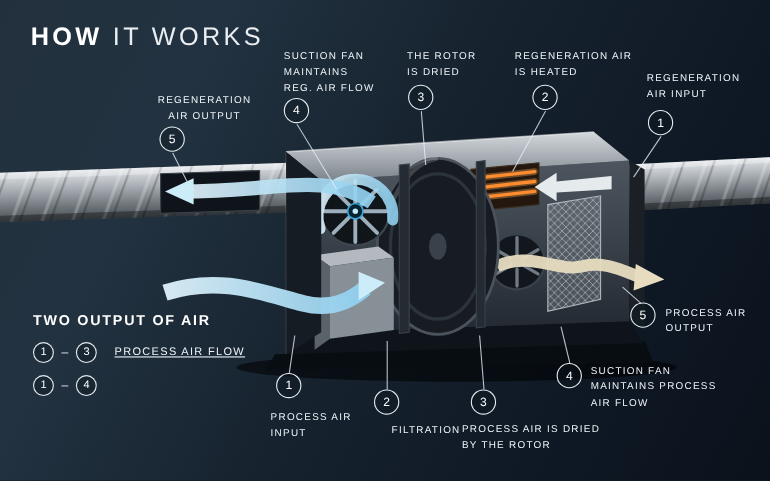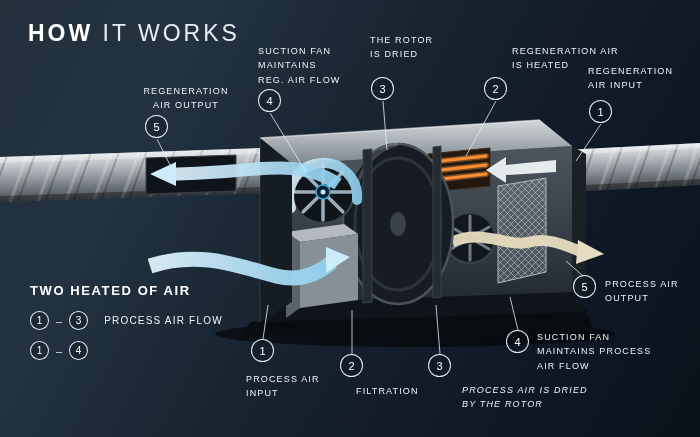--- a/index.html
+++ b/index.html
@@ -22,36 +22,36 @@
     background:rgba(12,22,32,.35);box-sizing:border-box;
   }
   .badge-sm{
     width:19px;height:19px;border-radius:50%;border:1.2px solid rgba(240,248,252,.95);
     color:#fff;font-size:10px;display:flex;align-items:center;justify-content:center;
     background:rgba(12,22,32,.35);box-sizing:border-box;flex:0 0 auto;
   }
   
   #lbl-t5{left:128px;top:84px;width:116px;text-align:center;}  #bdg-t5{left:145px;top:115px;}
   #lbl-t4{left:258px;top:44px;}                                 #bdg-t4{left:258px;top:89px;}
-  #lbl-t3{left:370px;top:33px;}                                 #bdg-t3{left:371px;top:77px;}
-  #lbl-t2{left:512px;top:44px;}                                 #bdg-t2{left:484px;top:77px;}
+  #lbl-t3{left:370px;top:44px;}                                 #bdg-t3{left:371px;top:77px;}
+  #lbl-t2{left:468px;top:44px;}                                 #bdg-t2{left:484px;top:77px;}
   #lbl-t1{left:588px;top:64px;}                                 #bdg-t1{left:589px;top:100px;}
   
   #bdg-b1{left:251px;top:339px;}  #lbl-b1{left:246px;top:372px;}
   #bdg-b2{left:340px;top:354px;}  #lbl-b2{left:356px;top:384px;}
-  #bdg-b3{left:428px;top:354px;}  #lbl-b3{left:462px;top:383px;font-style:italic;}
+  #bdg-b3{left:428px;top:354px;}  #lbl-b3{left:420px;top:383px;}
   #bdg-b4{left:506px;top:330px;}  #lbl-b4{left:537px;top:330px;}
   #bdg-b5{left:573px;top:275px;}  #lbl-b5{left:605px;top:277px;}
   
   .legend-title{position:absolute;left:30px;top:283px;font-size:13px;font-weight:700;letter-spacing:1.6px;color:#ffffff;}
   .legend-row{position:absolute;display:flex;align-items:center;gap:7px;}
   #legend-row-1{left:30px;top:311px;}
   #legend-row-2{left:30px;top:341px;}
   .legend-sep{font-size:11px;color:#dfe8ee;}
-  .legend-label{font-size:10px;letter-spacing:1.2px;margin-left:9px;color:#edf3f8;}
+  .legend-label{font-size:10px;letter-spacing:1.2px;margin-left:9px;color:#edf3f8;text-decoration:underline;}
 </style>
 </head>
 <body>
 
 <div class="stage">
 
   <svg width="700" height="437" viewBox="0 0 700 437">
     <defs>
       <linearGradient id="gDuct" x1="0" y1="0" x2="0" y2="1">
         <stop offset="0" stop-color="#e2e5e8"></stop>
@@ -242,21 +242,21 @@
 
   <div class="badge" id="bdg-b4">4</div>
   <div class="lbl" id="lbl-b4">SUCTION FAN
 MAINTAINS PROCESS
 AIR FLOW</div>
 
   <div class="badge" id="bdg-b5">5</div>
   <div class="lbl" id="lbl-b5">PROCESS AIR
 OUTPUT</div>
 
-  <div class="legend-title">TWO HEATED OF AIR</div>
+  <div class="legend-title">TWO OUTPUT OF AIR</div>
   <div class="legend-row" id="legend-row-1">
     <span class="badge-sm">1</span>
     <span class="legend-sep">–</span>
     <span class="badge-sm">3</span>
     <span class="legend-label">PROCESS AIR FLOW</span>
   </div>
   <div class="legend-row" id="legend-row-2">
     <span class="badge-sm">1</span>
     <span class="legend-sep">–</span>
     <span class="badge-sm">4</span>

